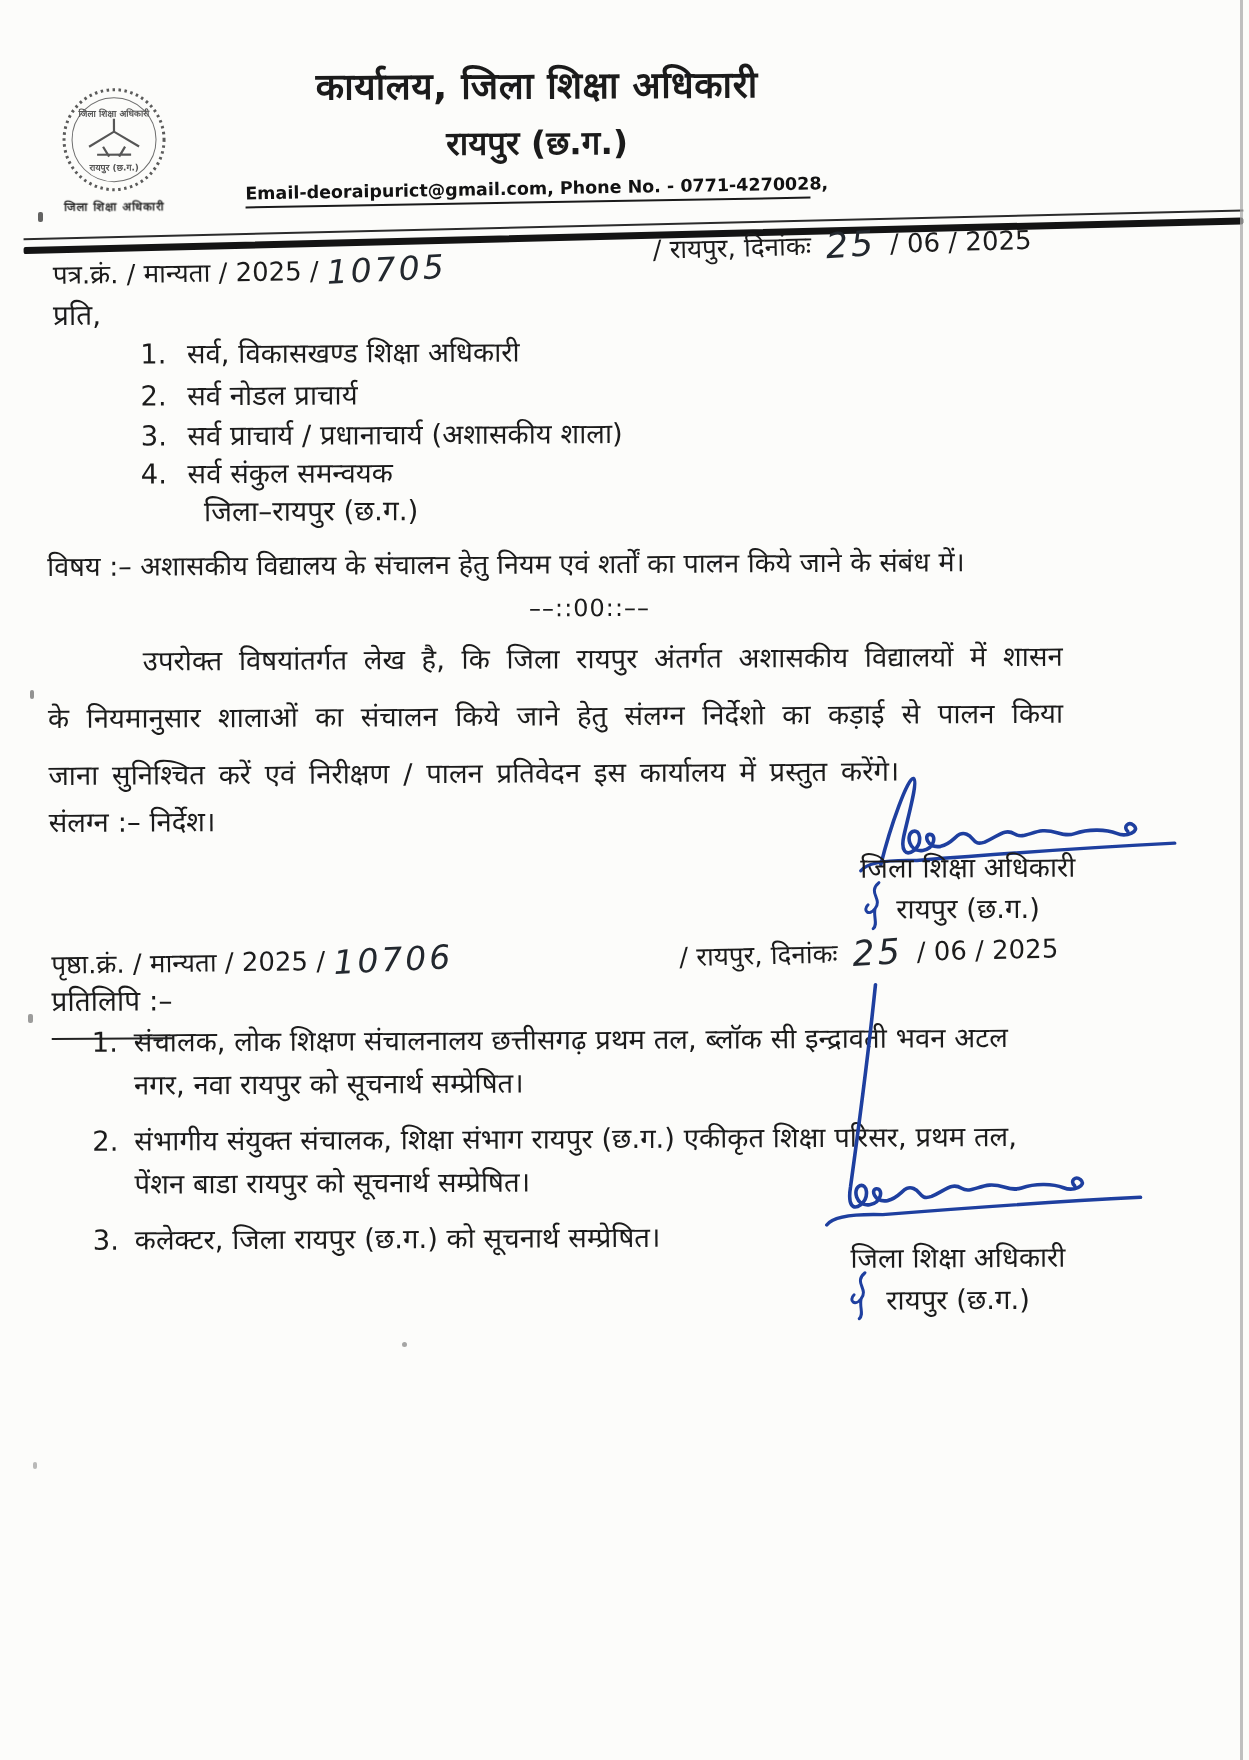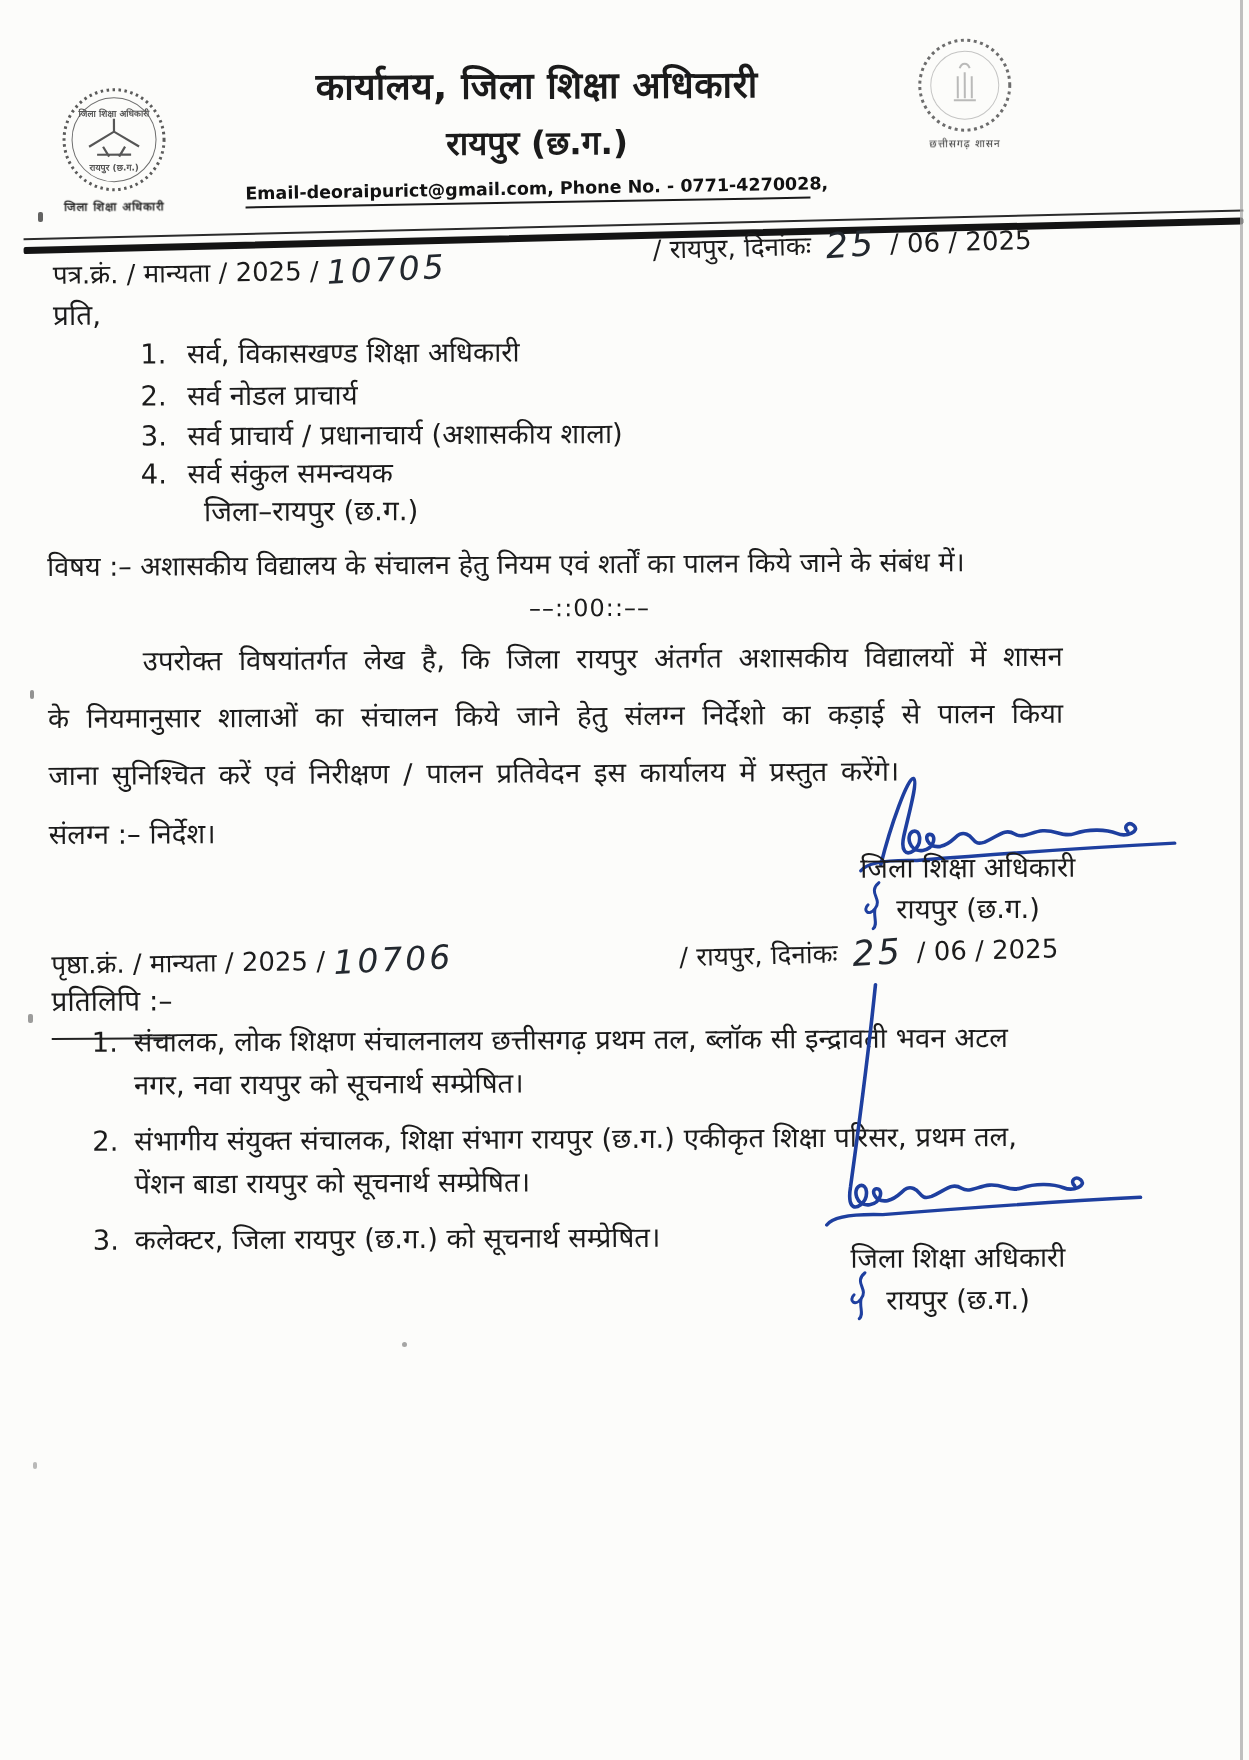--- a/index.html
+++ b/index.html
@@ -49,21 +49,21 @@
   .salutation{left:55px;top:292px;font-size:28px;}
   .to-item{font-size:27.5px;}
   .to-num{display:inline-block;width:38px;}
   .to-district{left:205px;top:489px;font-size:28px;}
 
   .subject{left:48px;top:544px;font-size:27px;width:1160px;}
   .separator{left:60px;top:594px;width:1060px;text-align:center;font-size:24px;letter-spacing:1px;}
 
   .body-para{left:48px;top:630px;width:1015px;font-size:27.5px;line-height:57px;
     text-align:justify;text-indent:95px;word-spacing:5px;}
-  .enclosure{left:48px;top:800px;font-size:27.5px;margin-top:12px;}
+  .enclosure{left:48px;top:800px;font-size:27.5px;}
 
   
   .sig path{fill:none;stroke:var(--ink);stroke-linecap:round;stroke-linejoin:round;}
   .sig-block-text{width:330px;text-align:center;font-size:27.5px;}
   .sig1-svg{left:852px;top:768px;}
   .sig1-designation{left:802px;top:850px;}
   .sig1-place{left:802px;top:891px;}
   .curl1{left:858px;top:880px;}
   .sig2-svg{left:818px;top:982px;}
   .sig2-designation{left:790px;top:1240px;}
@@ -104,28 +104,20 @@
         <text x="55" y="86" text-anchor="middle" class="seal-text">रायपुर (छ.ग.)</text>
       </svg>
       <div class="seal-caption">जिला शिक्षा अधिकारी</div>
     </div>
 
     <div class="abs title-block">
       <div class="title-l1 nowrap">कार्यालय, जिला शिक्षा अधिकारी</div>
       <div class="title-l2 nowrap">रायपुर (छ.ग.)</div>
     </div>
 
-    <div class="abs emblem-right">
-      <svg width="98" height="98" viewBox="0 0 98 98">
-        <circle cx="49" cy="49" r="45" fill="none" stroke="#4a4a4a" stroke-width="3" stroke-dasharray="3 3.5"></circle>
-        <circle cx="49" cy="49" r="34" fill="none" stroke="#9a9a9a" stroke-width="1" opacity=".7"></circle>
-        <path d="M42,62 L42,40 M49,62 L49,36 M56,62 L56,40 M38,64 L60,64 M44,32 C46,26 52,26 54,32" fill="none" stroke="#8d8d8d" stroke-width="2" opacity=".75"></path>
-      </svg>
-      <div class="emblem-caption">छत्तीसगढ़ शासन</div>
-    </div>
 
     <div class="abs contact-line nowrap">Email-deoraipurict@gmail.com, Phone No. - 0771-4270028,</div>
     <div class="abs rule-thin"></div>
     <div class="abs rule-thick"></div>
 
     <div class="abs ref-row1 nowrap">
       <span>पत्र.क्रं. / मान्यता / 2025 /</span>
       <span class="hand hand-num">10705</span>
     </div>
     <div class="abs date-row1 nowrap">

